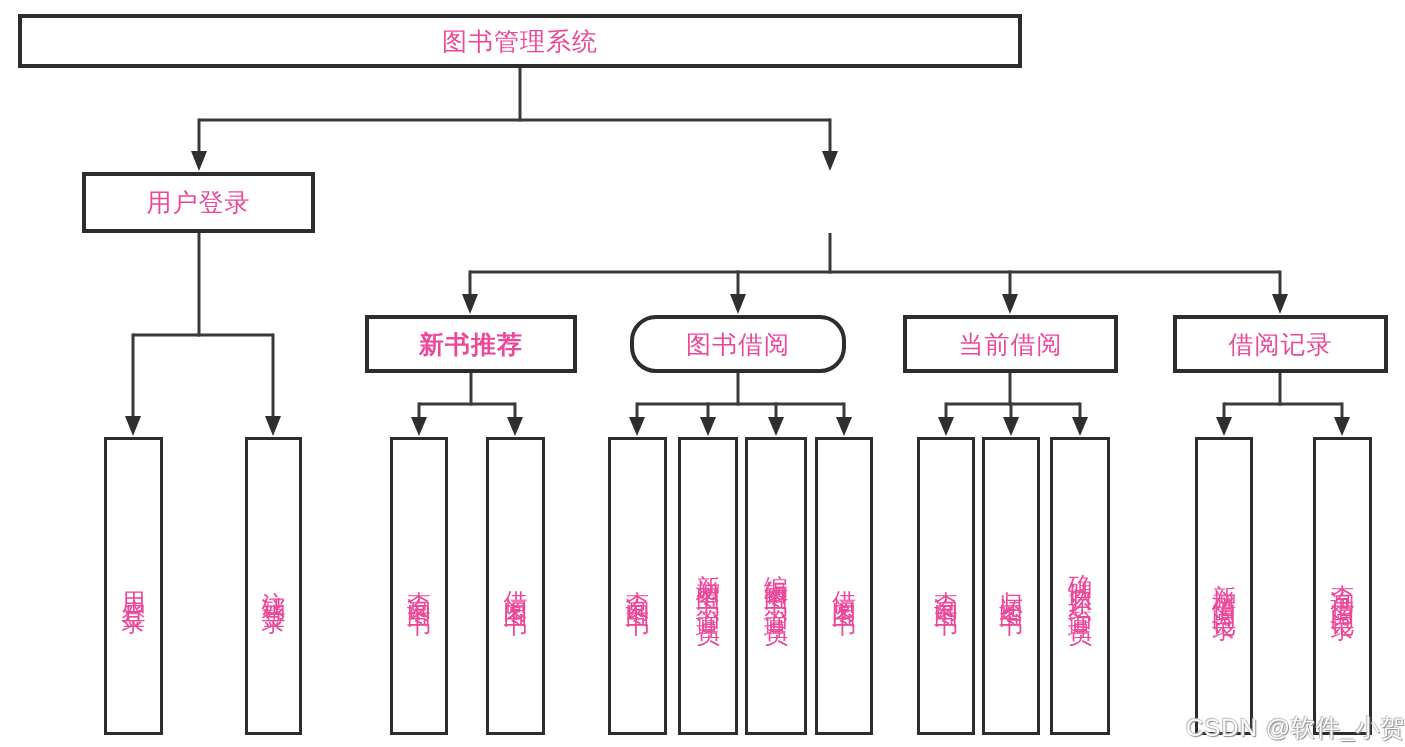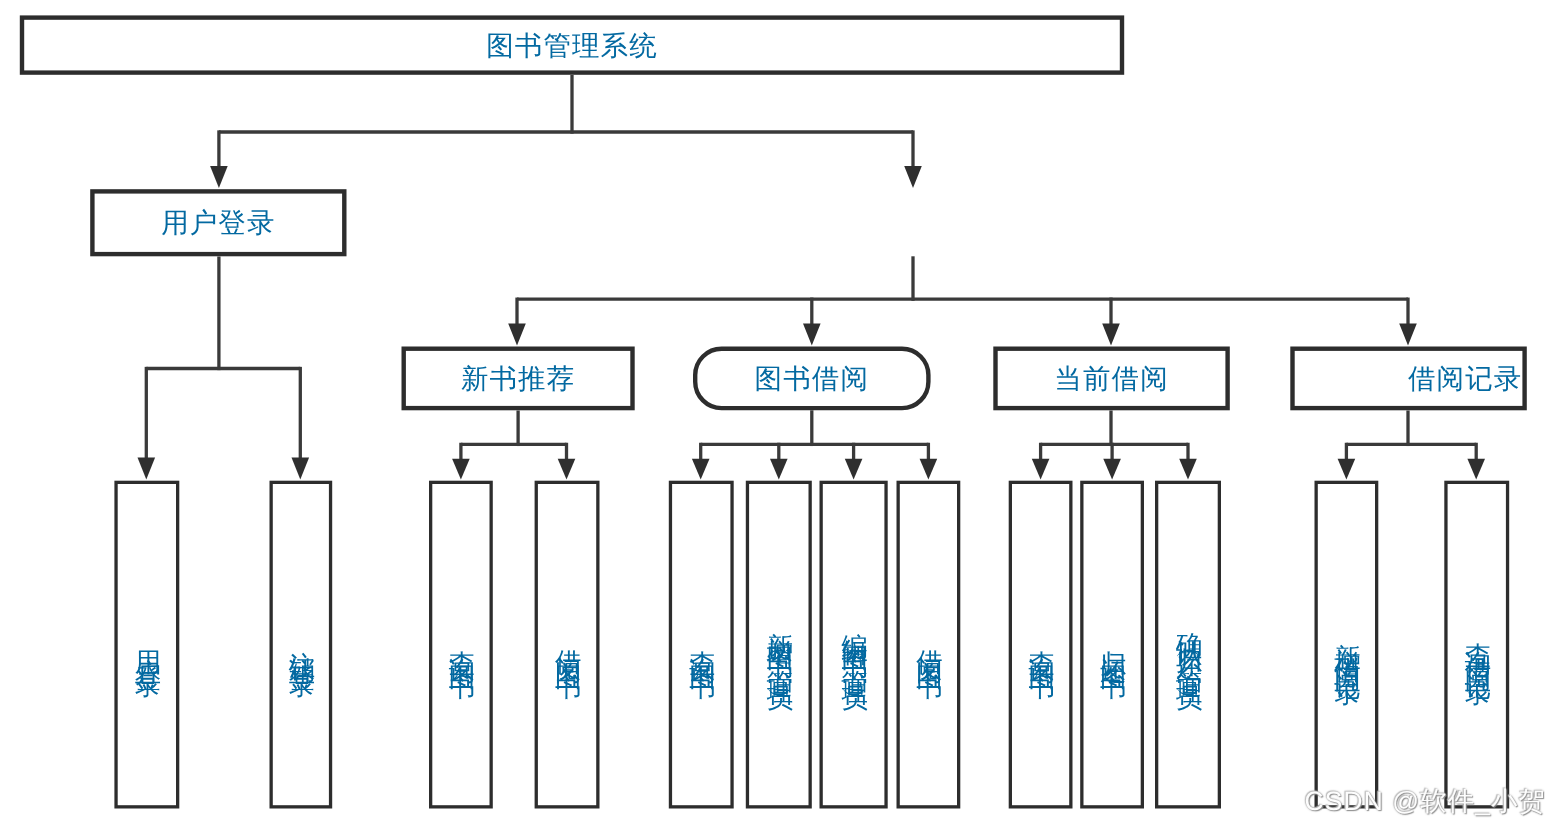--- a/index.html
+++ b/index.html
@@ -5,21 +5,21 @@
   html,body{margin:0;padding:0;background:#ffffff;}
   .stage{
     position:relative;width:1405px;height:747px;background:#ffffff;
     font-family:"Liberation Sans","DejaVu Sans",sans-serif;overflow:hidden;
   }
   .wires{position:absolute;left:0;top:0;width:1405px;height:747px;}
   .wires line{stroke:#3a3a3a;stroke-width:3;}
   .wires polygon{fill:#2f2f2f;}
   .box{
     position:absolute;box-sizing:border-box;background:#ffffff;
-    display:flex;align-items:center;justify-content:center;color:#0369a1;
+    display:flex;align-items:center;justify-content:center;color:#ec4899;
   }
   .hbox{border:4px solid #2d2d2d;font-size:25px;letter-spacing:1px;}
   .vbox{border:3px solid #2d2d2d;font-size:24px;}
   .vbox .label{
     writing-mode:vertical-rl;text-orientation:mixed;
     letter-spacing:7px;line-height:1;
   }
   .watermark{
     position:absolute;left:1186px;top:712px;z-index:5;white-space:nowrap;
     font-size:24px;letter-spacing:1px;color:#fdfdfd;
@@ -94,30 +94,30 @@
   </svg>
 
   <div class="box hbox" style="left:18px;top:14px;width:1004px;height:54px;">
     <span class="label">图书管理系统</span>
   </div>
 
   <div class="box hbox" style="left:82px;top:172px;width:233px;height:61px;">
     <span class="label">用户登录</span>
   </div>
 
-  <div class="box hbox" style="left:365px;top:315px;width:212px;height:58px;">
+  <div class="box hbox" style="left:365px;top:315px;width:212px;height:58px;font-weight:bold;">
     <span class="label">新书推荐</span>
   </div>
   <div class="box hbox" style="left:630px;top:315px;width:216px;height:58px;border-radius:26px;">
     <span class="label">图书借阅</span>
   </div>
   <div class="box hbox" style="left:903px;top:315px;width:215px;height:58px;">
     <span class="label">当前借阅</span>
   </div>
-  <div class="box hbox" style="left:1173px;top:315px;width:215px;height:58px;justify-content:flex-end;">
+  <div class="box hbox" style="left:1173px;top:315px;width:215px;height:58px;">
     <span class="label">借阅记录</span>
   </div>
 
   <div class="box vbox" style="left:104px;top:437px;width:59px;height:298px;">
     <span class="label">用户登录</span>
   </div>
   <div class="box vbox" style="left:245px;top:437px;width:57px;height:298px;">
     <span class="label">注销登录</span>
   </div>
 

